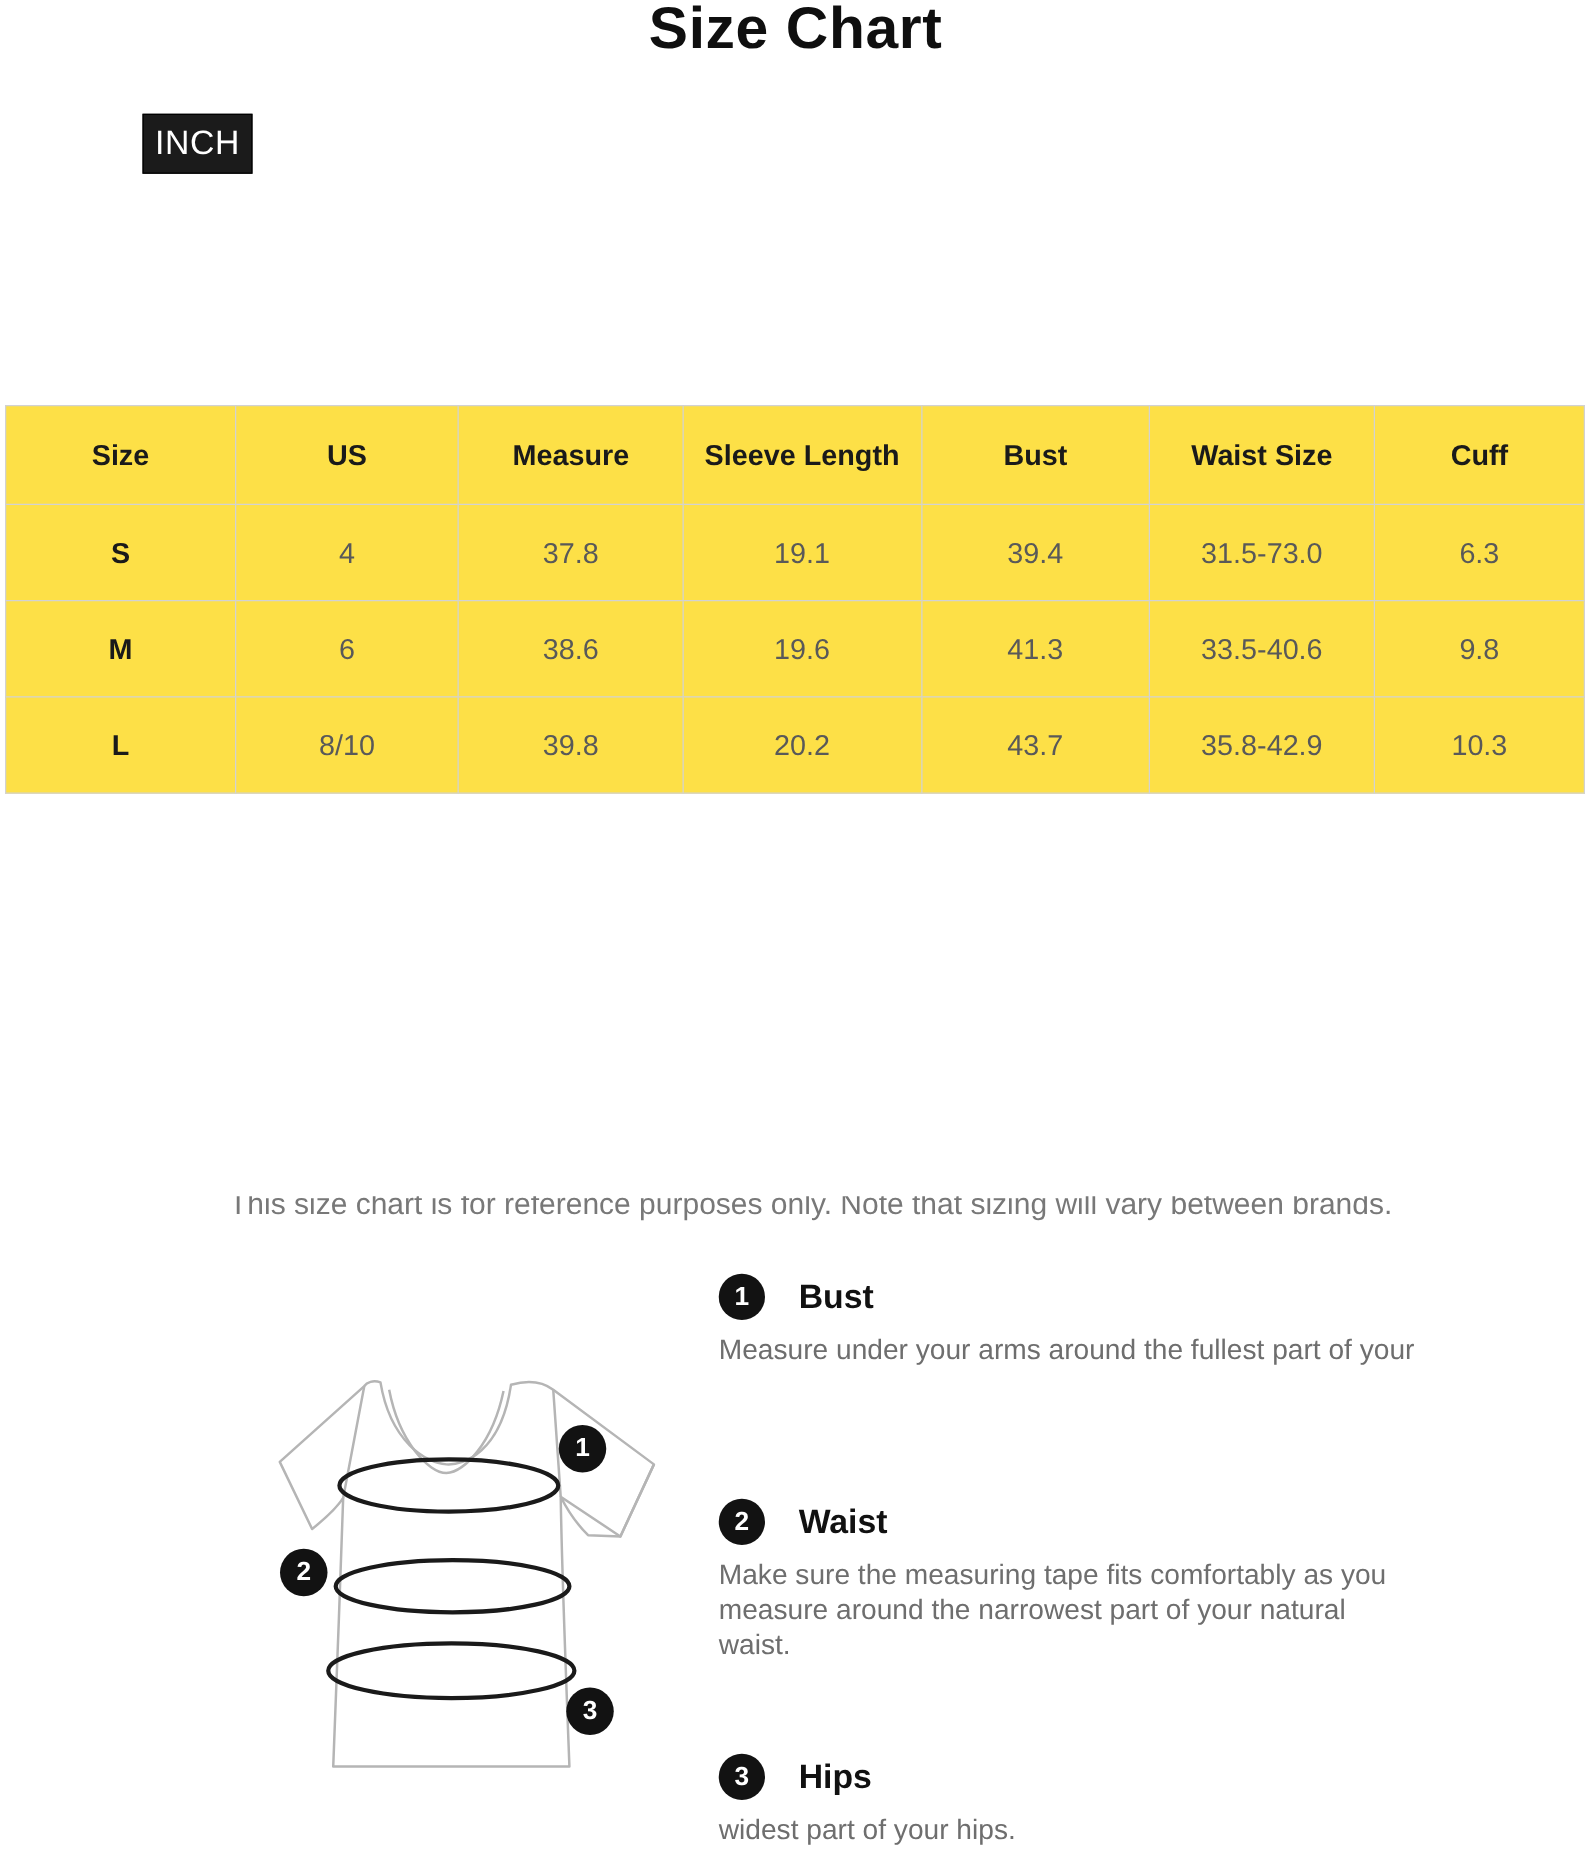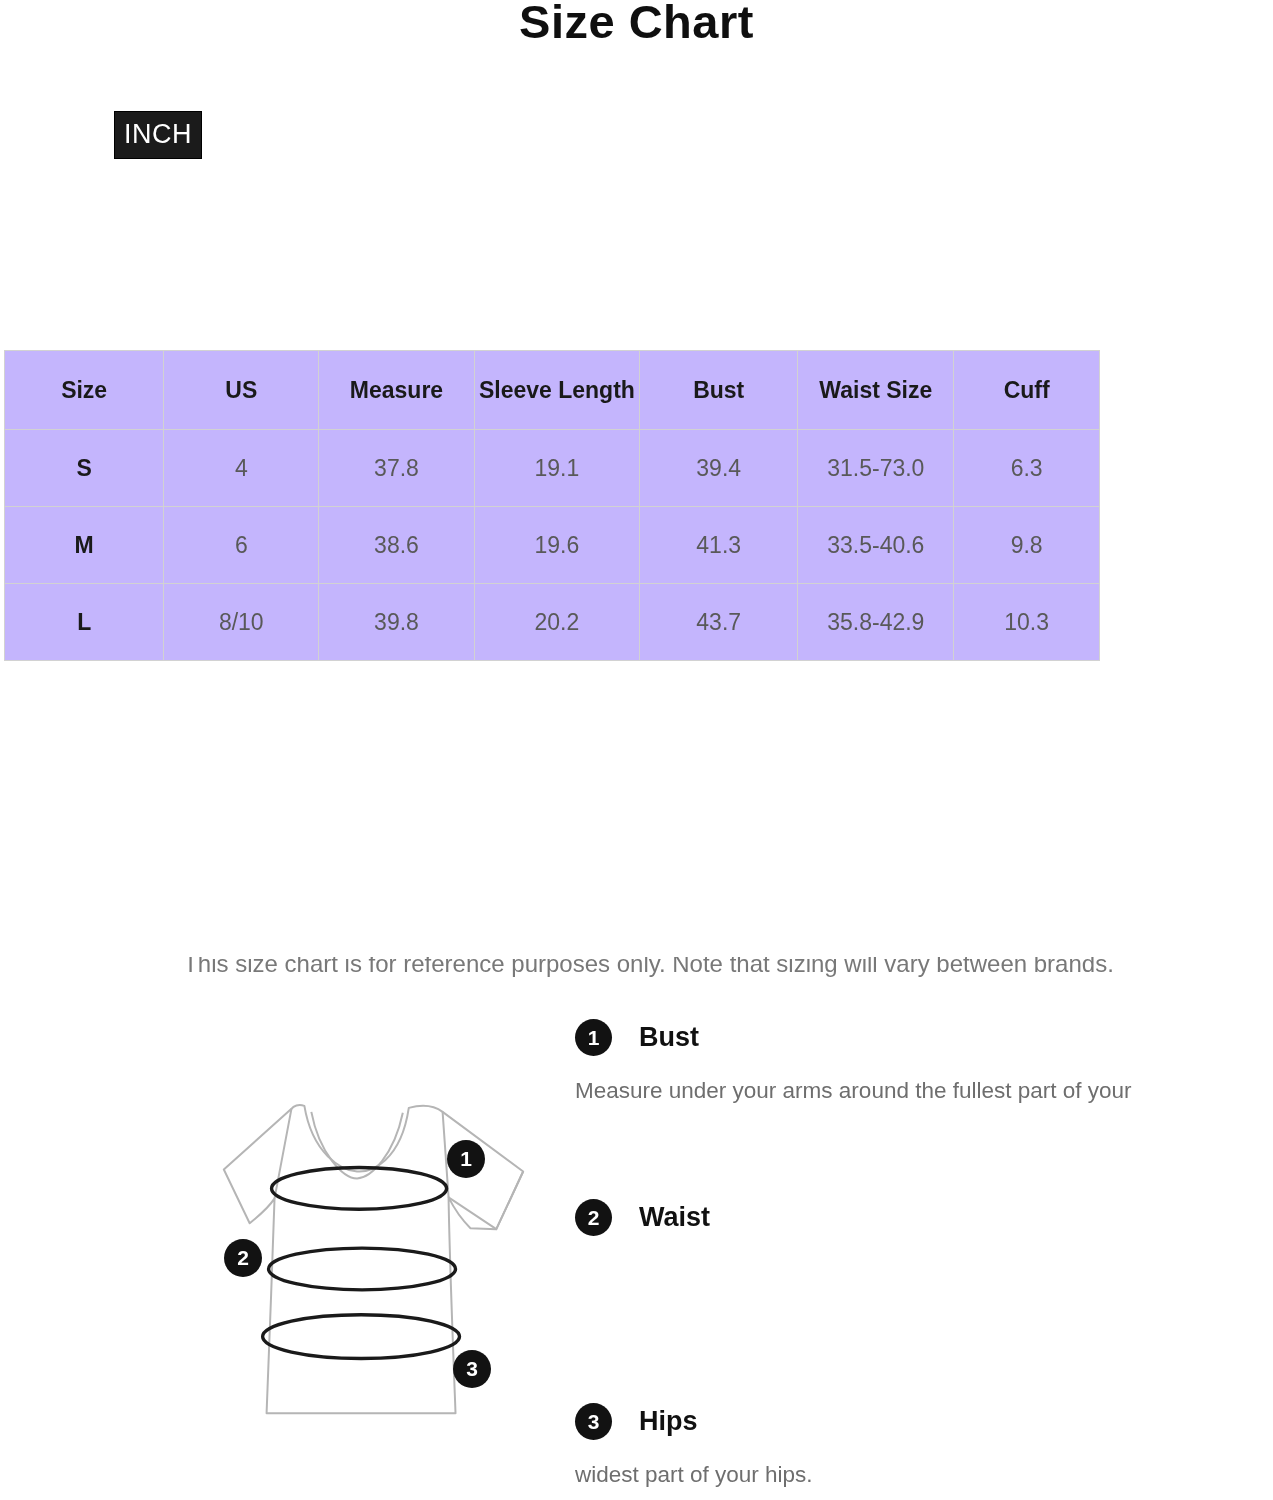--- a/index.html
+++ b/index.html
@@ -25,29 +25,28 @@
     position: absolute;
     left: 114px; top: 91px;
     background: #1b1b1b;
     color: #ffffff;
     font-size: 27px;
     font-weight: 400;
     padding: 7px 9px 8px 9px;
     letter-spacing: 0.5px;
     border: 1px solid #000000;
     cursor: pointer;
-    margin-top: 20px;
   }
   .size-table {
     position: absolute;
-    left: 4px; top: 350px;
-    width: 1096px;
+    left: 4px; top: 324px;
+    width: 1264px;
     border-collapse: collapse;
     table-layout: fixed;
-    background: #c4b5fd;
+    background: #fde047;
   }
   .size-table th, .size-table td {
     border: 1px solid #d2d2d2;
     text-align: center;
     vertical-align: middle;
     font-size: 23px;
   }
   .size-table th {
     height: 79px;
     font-weight: 700;
@@ -121,21 +120,21 @@
     justify-content: center;
     flex: 0 0 auto;
   }
   .step-title {
     margin-left: 27px;
     font-size: 27px;
     font-weight: 700;
     color: #111111;
   }
   .step-lines {
-    margin-top: 21px;
+    margin-top: 10px;
     font-size: 22.5px;
     color: #6e6e6e;
     line-height: 28px;
   }
 </style>
 </head>
 <body>
 
 <div class="page">
 
@@ -232,20 +231,25 @@
     <div class="step-lines">
       <div>Measure under your arms around the fullest part of your</div>
     </div>
   </div>
 
   <div class="step step-2">
     <div class="step-heading">
       <div class="step-number">2</div>
       <div class="step-title">Waist</div>
     </div>
+    <div class="step-lines">
+      <div>Make sure the measuring tape fits comfortably as you</div>
+      <div>measure around the narrowest part of your natural</div>
+      <div>waist.</div>
+    </div>
   </div>
 
   <div class="step step-3">
     <div class="step-heading">
       <div class="step-number">3</div>
       <div class="step-title">Hips</div>
     </div>
     <div class="step-lines">
       <div>widest part of your hips.</div>
     </div>

